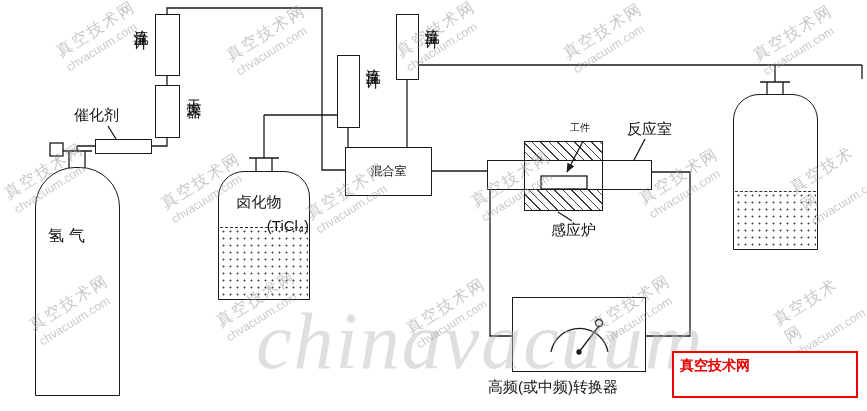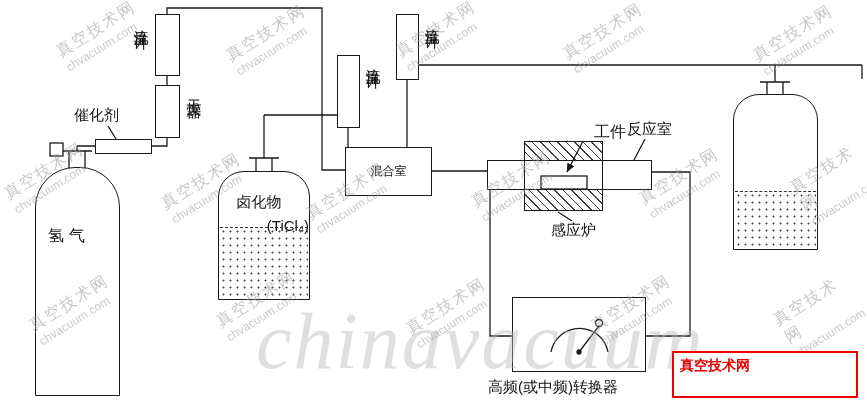--- a/index.html
+++ b/index.html
@@ -64,21 +64,21 @@
       <span>混合室</span>
     </div>
 
     <div class="box" style="left:487px;top:160px;width:165px;height:30px;"></div>
     <div class="lbl" style="left:627px;top:120px;">反应室</div>
 
     <div class="hatch" style="left:524px;top:141px;width:79px;height:19px;"></div>
     <div class="hatch" style="left:524px;top:190px;width:79px;height:21px;"></div>
     <div class="box" style="left:524px;top:141px;width:79px;height:70px;"></div>
     <div class="lbl" style="left:551px;top:221px;">感应炉</div>
-    <div class="lbl" style="left:594px;top:122px;font-size:16px;">工件</div>
+    <div class="lbl" style="left:570px;top:122px;font-size:10px;">工件</div>
 
     <div class="cyl" style="left:733px;top:94px;width:85px;height:156px;border-radius:26px 26px 0 0;"></div>
     <div class="dots" style="left:735px;top:191px;width:81px;height:57px;"></div>
 
     <div class="box" style="left:512px;top:297px;width:134px;height:75px;"></div>
     <div class="lbl" style="left:488px;top:378px;">高频(或中频)转换器</div>
 
     <svg width="867" height="411">
       <defs>
         <marker id="arr" markerWidth="9" markerHeight="9" refX="6.5" refY="3" orient="auto">

